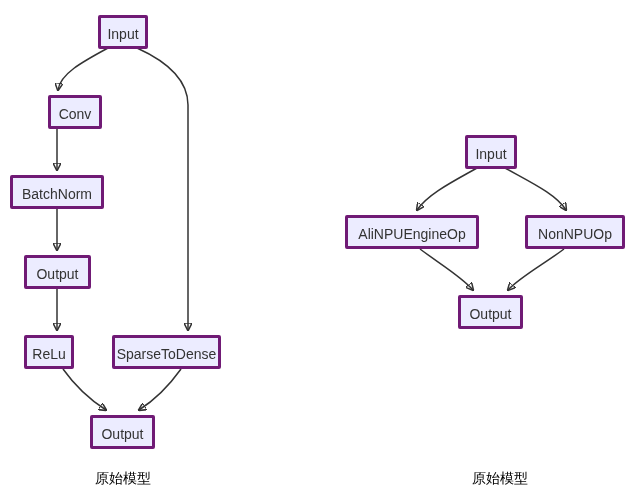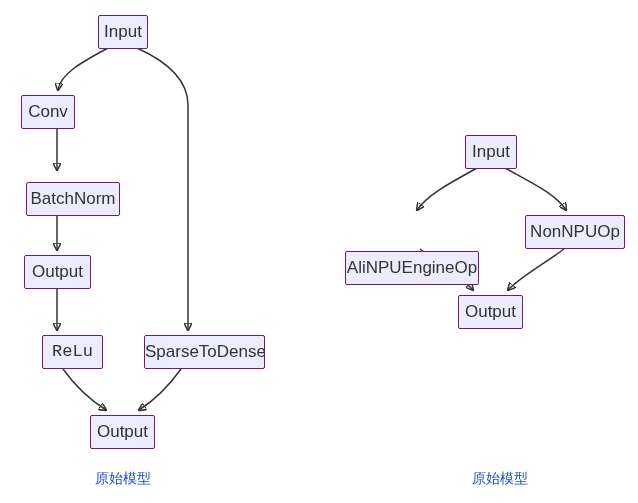--- a/index.html
+++ b/index.html
@@ -25,33 +25,33 @@
   }
   .edges path {
     fill: none;
     stroke: #333333;
     stroke-width: 1.5;
   }
   .node {
     position: absolute;
     box-sizing: border-box;
     background: #ECECFF;
-    border: 1px solid #701a75;
+    border: 3px solid #701a75;
     border-radius: 2px;
     color: #333333;
-    font-size: 17px;
+    font-size: 14px;
     text-align: center;
     height: 34px;
     line-height: 32px;
     white-space: nowrap;
     overflow: hidden;
   }
   .diagram-title {
     position: absolute;
-    color: #1d4ed8;
+    color: #000000;
     font-size: 14px;
     text-align: center;
     white-space: nowrap;
     transform: translateX(-50%);
   }
 </style>
 </head>
 <body>
 
 <div class="canvas">
@@ -71,28 +71,28 @@
     <path d="M137,48 C168,62 188,80 188,105 L188,330" marker-end="url(#arrow)"></path>
     <path d="M181,369 C166,390 150,403 139,410" marker-end="url(#arrow)"></path>
 
     <path d="M477,168 C452,182 428,194 417,210" marker-end="url(#arrow)"></path>
     <path d="M505,168 C530,182 556,194 566,210" marker-end="url(#arrow)"></path>
     <path d="M420,249 C440,264 462,277 473,290" marker-end="url(#arrow)"></path>
     <path d="M564,249 C544,264 520,277 508,290" marker-end="url(#arrow)"></path>
   </svg>
 
   <div class="node" style="left:98px; top:15px; width:50px;">Input</div>
-  <div class="node" style="left:21px; top:95px; width:54px;">Conv</div>
-  <div class="node" style="left:10px; top:182px; width:94px;margin-left:16px;">BatchNorm</div>
+  <div class="node" style="left:48px; top:95px; width:54px;">Conv</div>
+  <div class="node" style="left:10px; top:175px; width:94px;">BatchNorm</div>
   <div class="node" style="left:24px; top:255px; width:67px;">Output</div>
-  <div class="node" style="left:42px; top:335px; width:61px;font-family:Liberation Mono, monospace;">ReLu</div>
-  <div class="node" style="left:144px; top:335px; width:121px;text-align:right;">SparseToDense</div>
+  <div class="node" style="left:24px; top:335px; width:50px;">ReLu</div>
+  <div class="node" style="left:112px; top:335px; width:109px;">SparseToDense</div>
   <div class="node" style="left:90px; top:415px; width:65px;">Output</div>
 
   <div class="node" style="left:465px; top:135px; width:52px;">Input</div>
-  <div class="node" style="left:345px; top:215px; width:134px;margin-top:36px;">AliNPUEngineOp</div>
+  <div class="node" style="left:345px; top:215px; width:134px;">AliNPUEngineOp</div>
   <div class="node" style="left:525px; top:215px; width:100px;">NonNPUOp</div>
   <div class="node" style="left:458px; top:295px; width:65px;">Output</div>
 
   <div class="diagram-title" style="left:123px; top:470px;">原始模型</div>
   <div class="diagram-title" style="left:500px; top:470px;">原始模型</div>
 
 </div>
 
 </body></html>

